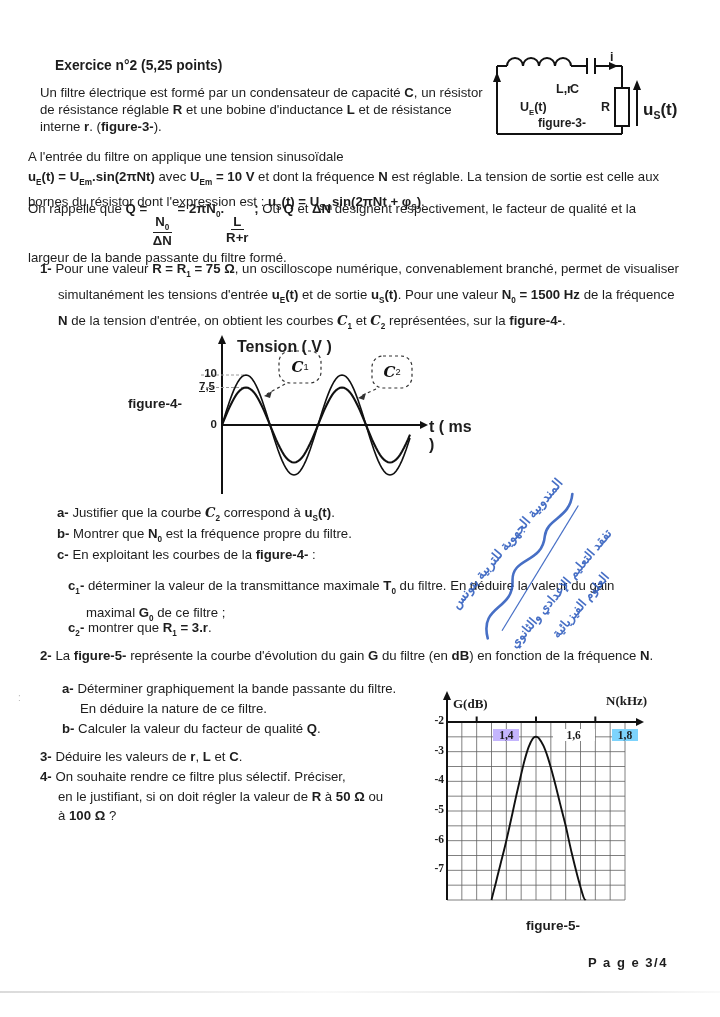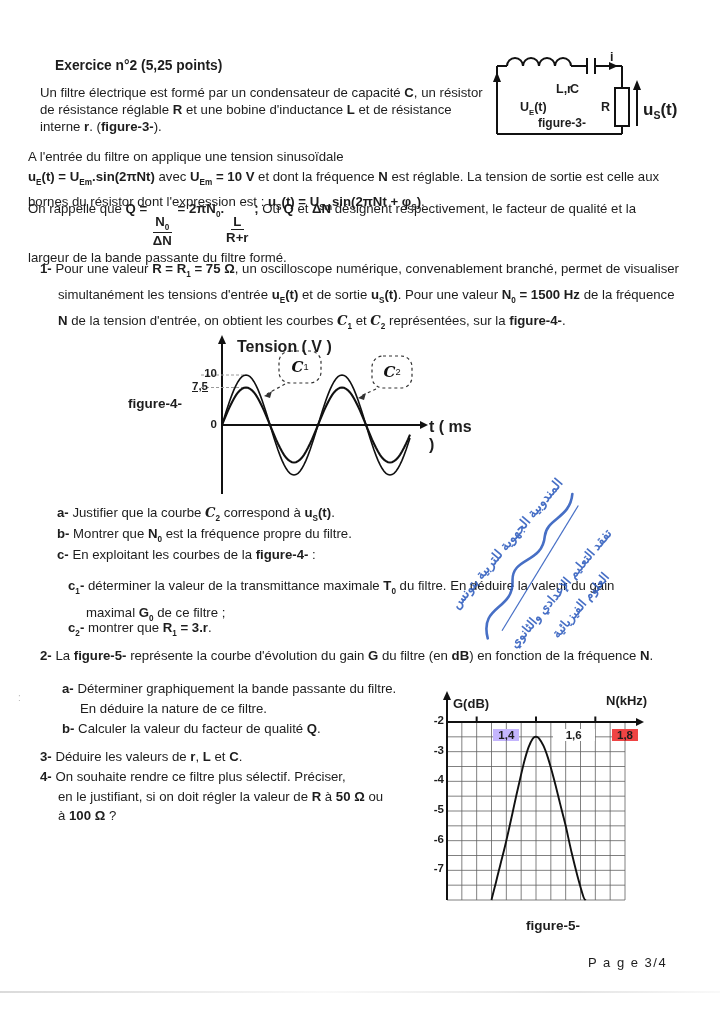--- a/index.html
+++ b/index.html
@@ -19,21 +19,21 @@
   .fig{position:absolute;}
   .figlabel{position:absolute;font-weight:700;}
   .ticklab{position:absolute;font-weight:700;font-size:11.5px;}
   .bubble{position:absolute;display:flex;align-items:center;justify-content:center;
           font-size:15px;color:#111;}
   .stamp{position:absolute;left:435px;top:503px;width:250px;height:170px;
          transform:rotate(-50deg);color:#2e5cbe;opacity:0.88;z-index:5;
          pointer-events:none;}
   .stamp .sline{position:absolute;width:100%;text-align:center;direction:rtl;
                 font-weight:700;white-space:nowrap;}
-  .footer{position:absolute;left:588px;top:955px;font-weight:400;
+  .footer{position:absolute;left:588px;top:955px;font-weight:700;
           letter-spacing:1.5px;font-size:13px;}
   .artifact{position:absolute;color:#b9b9b9;font-size:10px;}
   .scanline{position:absolute;left:0;top:991px;width:720px;height:2px;
      background:linear-gradient(to right, rgba(150,150,150,.35), rgba(200,200,200,.12) 45%, rgba(160,160,160,.28) 80%, rgba(200,200,200,.1));}
 </style>
 </head>
 <body>
 
 <div class="blk" style="left:55px;top:56px;font-weight:700;font-size:13.8px;">Exercice n°2 (5,25 points)</div>
 
@@ -108,21 +108,21 @@
       </g>
       <g fill="#333" stroke="none">
         <polygon points="149,64 157,59 155,66"></polygon>
         <polygon points="243,66 251,61 249,68"></polygon>
       </g>
     </svg>
   <div class="figlabel" style="left:122px;top:6px;font-size:16px;">Tension ( V )</div>
   <div class="figlabel" style="left:314px;top:86px;font-size:16px;">t ( ms )</div>
   <div id="fig4-ticks">
       <div class="ticklab" style="right: 258px; top: 35px; ">10</div>
-      <div class="ticklab" style="right: 267px; top: 47.5px; text-align: right; text-decoration: underline;">7,5</div>
+      <div class="ticklab" style="right: 260px; top: 47.5px; text-align: right; text-decoration: underline;">7,5</div>
       <div class="ticklab" style="right: 258px; top: 86px; text-align: right;">0</div>
     </div>
   <div class="bubble" style="left:164px;top:19px;width:42px;height:32px;">
       <span class="sc">C</span>
       <sub>1</sub>
     </div>
   <div class="bubble" style="left:257px;top:24px;width:40px;height:32px;">
       <span class="sc">C</span>
       <sub>2</sub>
     </div>
@@ -144,21 +144,21 @@
   <div class="sline" style="top:78px;font-size:12.5px;">تفقد التعليم الإعدادي والثانوي</div>
   <div class="sline" style="top:104px;font-size:12.5px;">العلوم الفيزيائية</div>
 </div>
 
 <div class="blk hang" style="left:40px;top:646px;width:680px;"><b>2-</b> La <b>figure-5-</b> représente la courbe d'évolution du gain <b>G</b> du filtre (en <b>dB</b>) en fonction de la fréquence <b>N</b>.</div>
 <div class="blk hang" style="left:62px;top:679px;width:370px;line-height:20px;"><b>a-</b> Déterminer graphiquement la bande passante du filtre.<br>En déduire la nature de ce filtre.</div>
 <div class="blk" style="left:62px;top:719px;"><b>b-</b> Calculer la valeur du facteur de qualité <b>Q</b>.</div>
 <div class="blk" style="left:40px;top:747px;"><b>3-</b> Déduire les valeurs de <b>r</b>, <b>L</b> et <b>C</b>.</div>
 <div class="blk hang" style="left:40px;top:767px;width:390px;line-height:19.5px;"><b>4-</b> On souhaite rendre ce filtre plus sélectif. Préciser,<br>en le justifiant, si on doit régler la valeur de <b>R</b> à <b>50 Ω</b> ou<br>à <b>100 Ω</b> ?</div>
 
-<div class="fig" style="left:430px;top:686px;width:240px;height:232px;">
+<div class="fig" style="left:430px;top:686px;width:240px;height:232px;font-family:Liberation Serif, serif;">
   <svg id="fig5-svg" width="240" height="232" viewBox="0 0 240 232">
       <g stroke="#5f5f5f" stroke-width="0.8">
         <line x1="17" y1="36" x2="17" y2="214"></line>
         <line x1="31.833333333333336" y1="36" x2="31.833333333333336" y2="214"></line>
         <line x1="46.66666666666667" y1="36" x2="46.66666666666667" y2="214"></line>
         <line x1="61.5" y1="36" x2="61.5" y2="214"></line>
         <line x1="76.33333333333334" y1="36" x2="76.33333333333334" y2="214"></line>
         <line x1="91.16666666666667" y1="36" x2="91.16666666666667" y2="214"></line>
         <line x1="106" y1="36" x2="106" y2="214"></line>
         <line x1="120.83333333333333" y1="36" x2="120.83333333333333" y2="214"></line>
@@ -200,20 +200,20 @@
       <div class="ticklab" style="right: 226px; top: 28px;">-2</div>
       <div class="ticklab" style="right: 226px; top: 57.6667px;">-3</div>
       <div class="ticklab" style="right: 226px; top: 87.3333px;">-4</div>
       <div class="ticklab" style="right: 226px; top: 117px;">-5</div>
       <div class="ticklab" style="right: 226px; top: 146.667px;">-6</div>
       <div class="ticklab" style="right: 226px; top: 176.333px;">-7</div>
     </div>
   <div id="fig5-xticks">
       <div class="ticklab" style="left: 63.3333px; top: 42.8333px; width: 26px; text-align: center; background: #c4b5fd;">1,4</div>
       <div class="ticklab" style="left: 122.667px; top: 42.8333px; width: 42px; text-align: center; background: rgb(255, 255, 255);">1,6</div>
-      <div class="ticklab" style="left: 182px; top: 42.8333px; width: 26px; text-align: center; background: #ef4444;">1,8</div>
+      <div class="ticklab" style="left: 182px; top: 42.8333px; width: 26px; text-align: center; background: #7dd3fc;">1,8</div>
     </div>
 </div>
 <div class="figlabel" style="left:526px;top:918px;font-size:13.5px;">figure-5-</div>
 
 <div class="footer">P a g e  3/4</div>
 <div class="artifact" style="left:18px;top:692px;">:</div>
 <div class="scanline"></div>
 
 </body></html>

